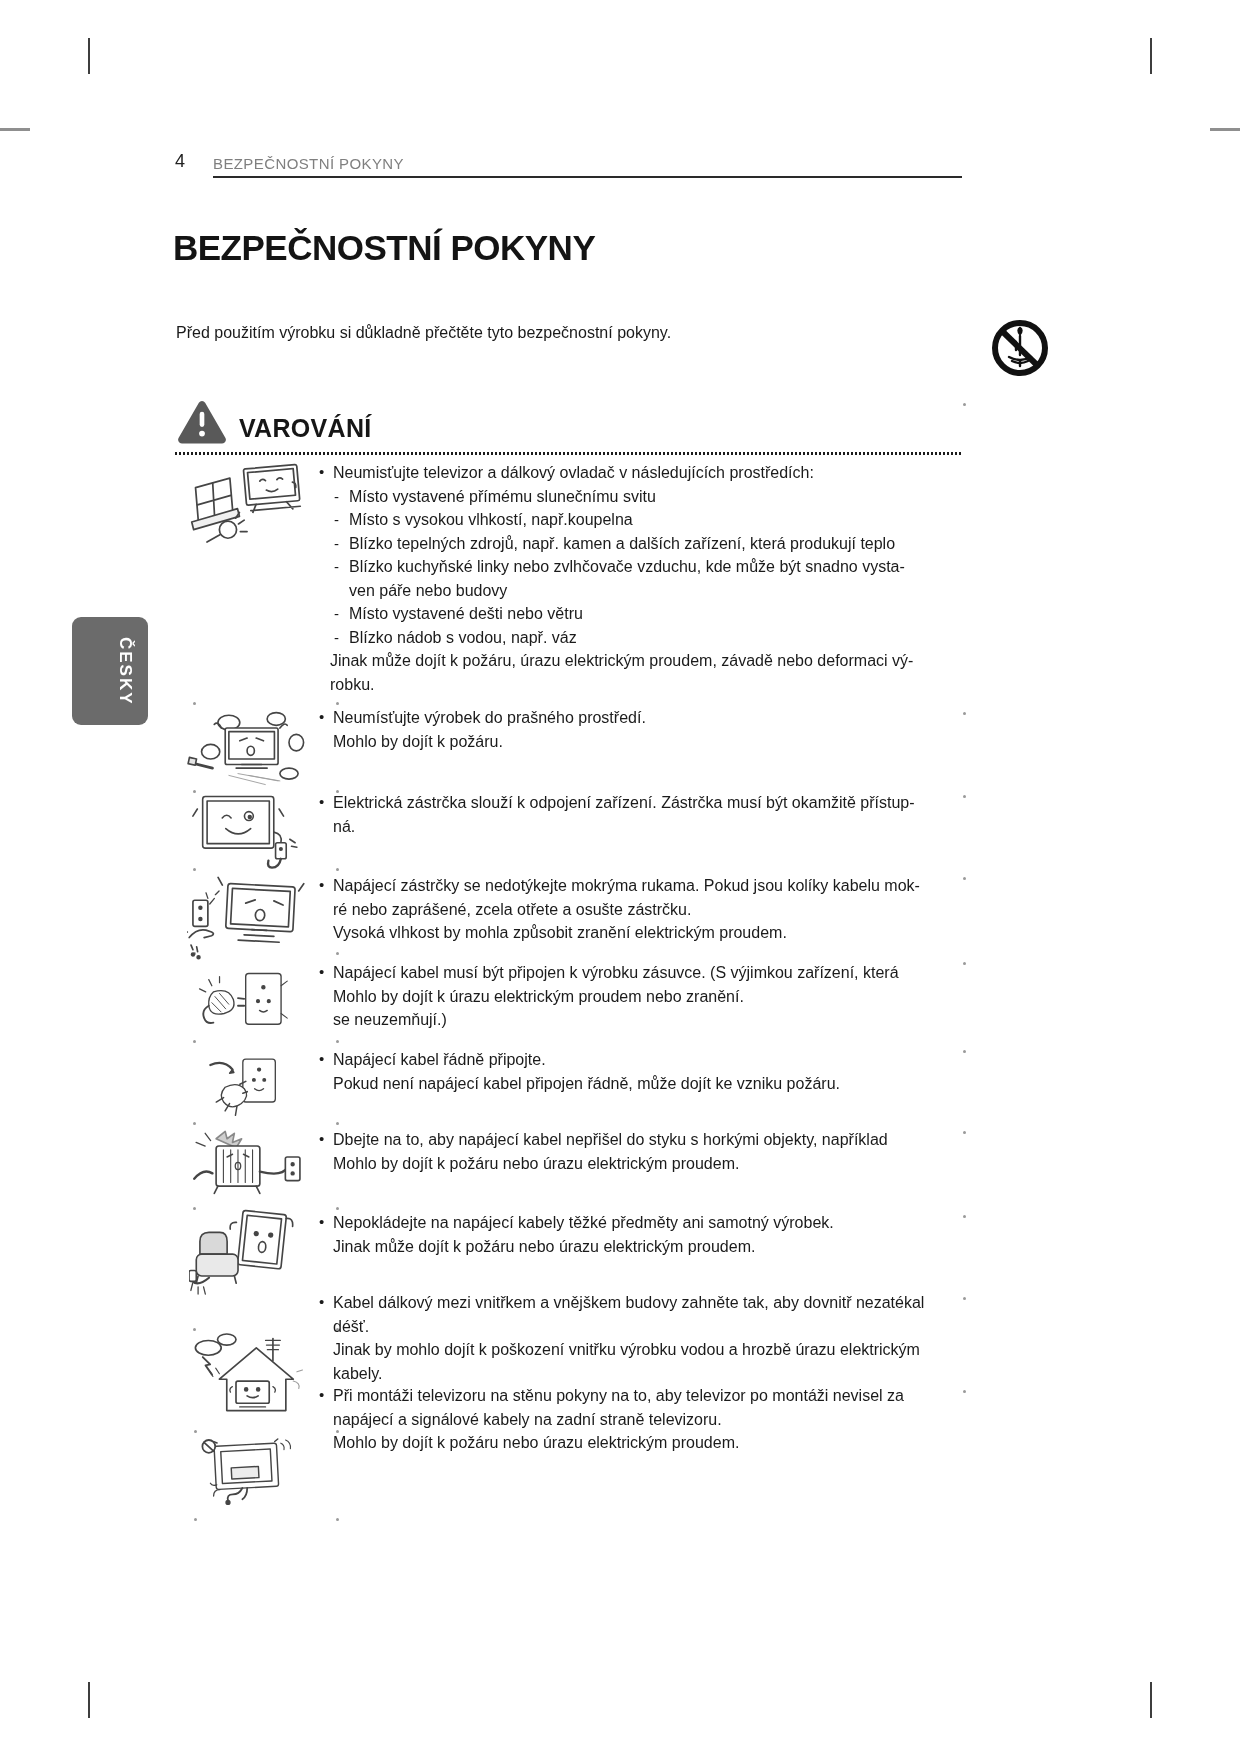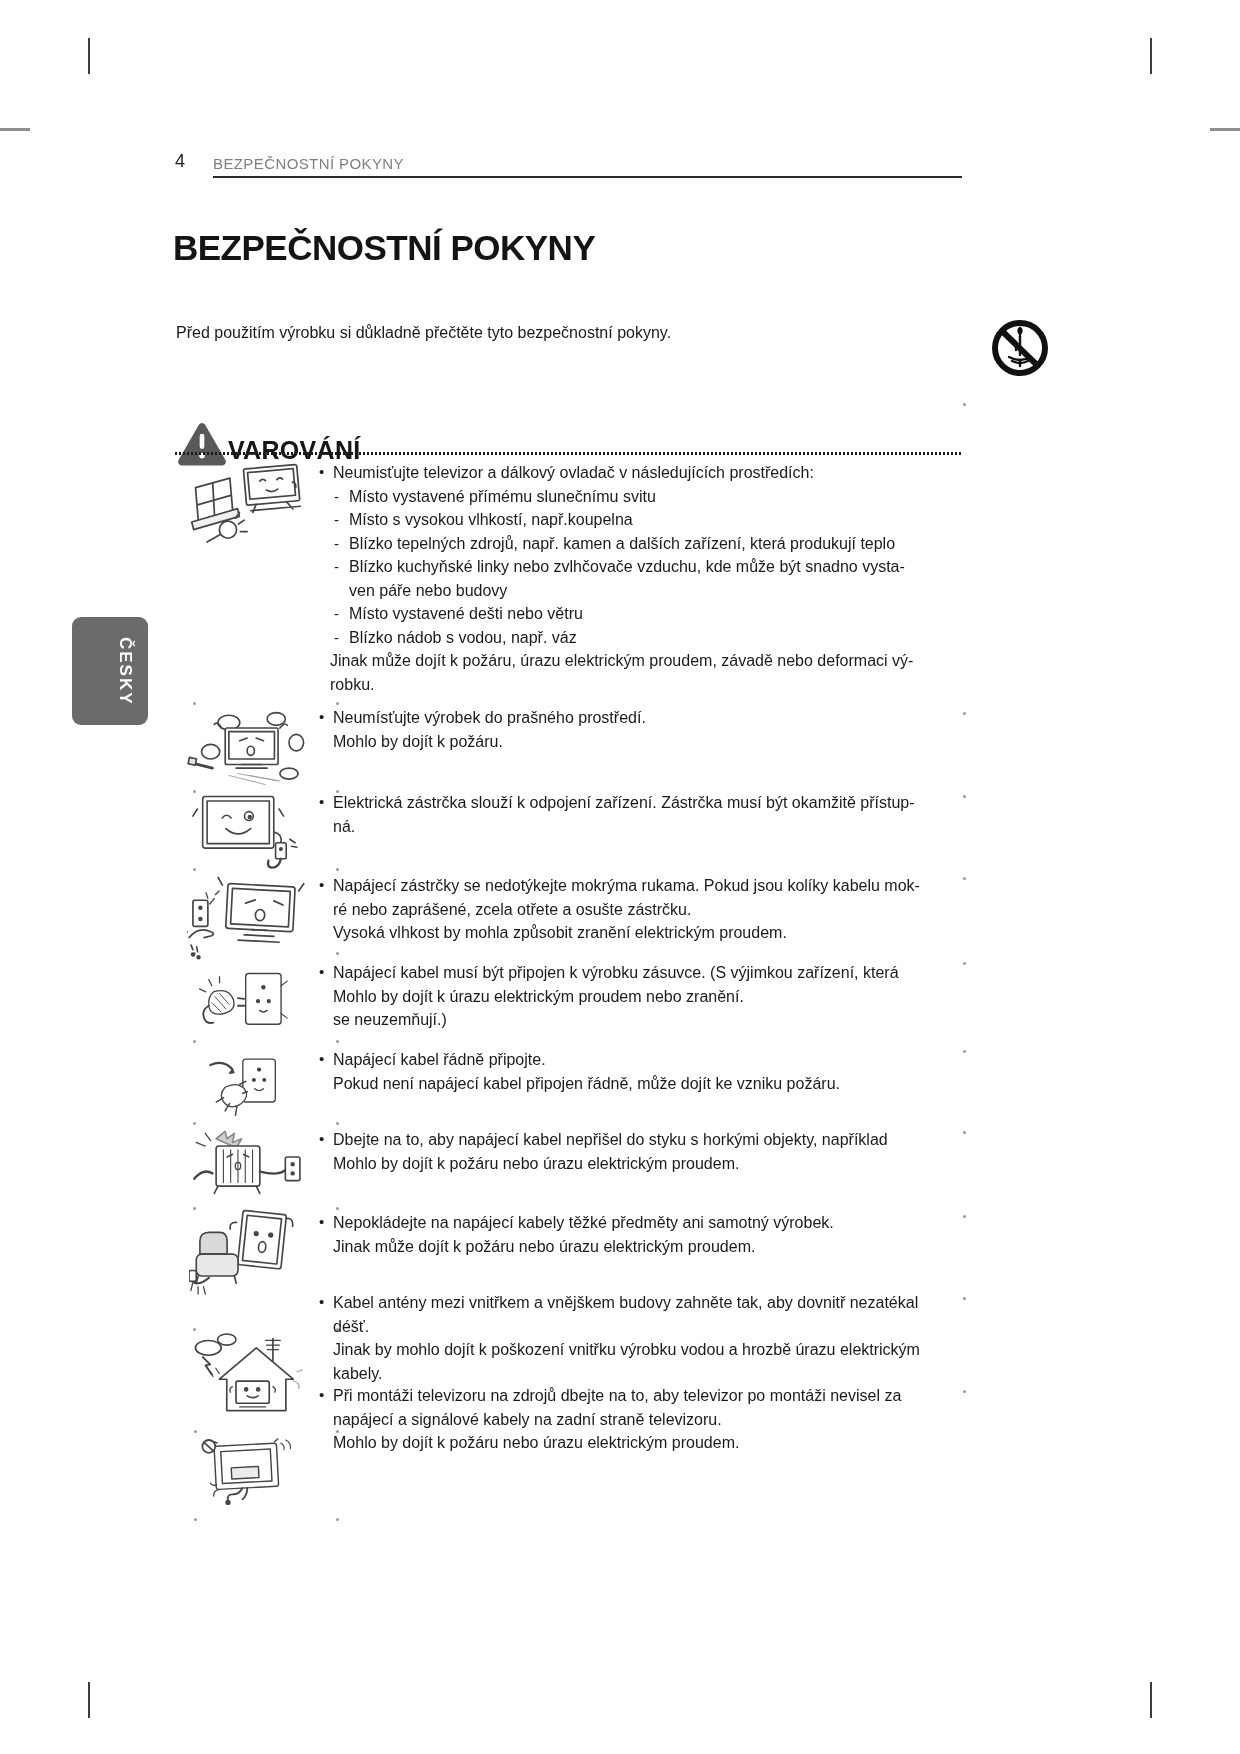--- a/index.html
+++ b/index.html
@@ -15,21 +15,21 @@
   
   .pgnum{position:absolute;left:175px;top:151px;font-size:18px;color:#222;}
   .pghead{position:absolute;left:213px;top:155px;font-size:15px;color:#7f7f7f;letter-spacing:.4px;}
   .headrule{position:absolute;left:213px;top:176px;width:749px;height:2px;background:#2a2a2a;}
 
   .title{position:absolute;left:173px;top:228px;font-size:35px;font-weight:900;letter-spacing:-.5px;color:#141414;}
   .intro{position:absolute;left:176px;top:324px;font-size:16px;color:#1a1a1a;}
 
   .nocandle{position:absolute;left:989px;top:317px;width:62px;height:62px;}
 
-  .warnhead{position:absolute;left:176px;top:421px;display:flex;align-items:flex-end;}
+  .warnhead{position:absolute;left:176px;top:399px;display:flex;align-items:flex-end;gap:11px;}
   .warnhead .wtxt{font-size:25px;font-weight:800;letter-spacing:.3px;color:#161616;padding-bottom:1px;}
   .dotrule{position:absolute;left:175px;top:452px;width:787px;height:3px;
     background:repeating-linear-gradient(90deg,#1c1c1c 0 2px,transparent 2px 4px);}
 
   
   .langtab{position:absolute;left:72px;top:617px;width:76px;height:108px;background:#6b6b6b;
     border-radius:9px;display:flex;align-items:center;justify-content:flex-end;
     padding-right:13px;box-sizing:border-box;}
   .langtab span{writing-mode:vertical-rl;color:#fff;font-weight:bold;font-size:17px;letter-spacing:2px;}
 
@@ -343,21 +343,21 @@
           <path d="M114 58 q8 2 6 8 M118 48 l6 -2" stroke-width="1.2" stroke="#9d9d9d"></path>
           <rect x="52" y="58" width="36" height="24" rx="2" fill="#fff"></rect>
           <circle cx="63" cy="67" r="1.6" fill="#454545"></circle>
           <circle cx="76" cy="67" r="1.6" fill="#454545"></circle>
           <path d="M64 74 q6 4 12 0"></path>
           <path d="M48 64 q-4 2 -2 6 M92 64 q4 2 2 6" stroke-width="1.4"></path>
           <path d="M56 86 h28" stroke-width="1.4"></path>
         </svg>
       </div>
       <div class="txt">
-        <div class="line"><span class="mk">•</span><span>Kabel antény mezi vnitřkem a vnějškem budovy zahněte tak, aby dovnitř nezatékal</span></div>
+        <div class="line"><span class="mk">•</span><span>Kabel dálkový mezi vnitřkem a vnějškem budovy zahněte tak, aby dovnitř nezatékal</span></div>
         <div class="line cont" style="padding-left:15px">déšť.</div>
         <div class="line cont" style="padding-left:15px">Jinak by mohlo dojít k poškození vnitřku výrobku vodou a hrozbě úrazu elektrickým</div>
         <div class="line cont" style="padding-left:15px">kabely.</div>
       </div>
     </div>
 
     <div class="row" style="top:923px;height:82px">
       <div class="illus" style="top:56px">
         <svg viewBox="0 0 130 84" width="104" height="76" fill="none" stroke="#454545" stroke-width="1.8" stroke-linecap="round" stroke-linejoin="round">
           <g transform="rotate(-3 60 36)">
@@ -368,20 +368,20 @@
           </g>
           <circle cx="16" cy="10" r="8" fill="#fff" stroke-width="2.2"></circle>
           <line x1="10" y1="5" x2="22" y2="16" stroke-width="2.2"></line>
           <path d="M106 6 q5 2 4 8 M112 2 q7 3 6 11" stroke-width="1.4"></path>
           <path d="M58 62 q-4 8 -12 8 q-8 0 -6 8 M64 62 q0 10 -6 14" stroke-width="2.2"></path>
           <circle cx="40" cy="80" r="2.4" fill="#454545"></circle>
           <path d="M30 64 q-8 0 -8 8 M26 58 q-6 2 -8 -2" stroke-width="1.6"></path>
         </svg>
       </div>
       <div class="txt">
-        <div class="line"><span class="mk">•</span><span>Při montáži televizoru na zdrojů dbejte na to, aby televizor po montáži nevisel za</span></div>
+        <div class="line"><span class="mk">•</span><span>Při montáži televizoru na stěnu pokyny na to, aby televizor po montáži nevisel za</span></div>
         <div class="line cont" style="padding-left:15px">napájecí a signálové kabely na zadní straně televizoru.</div>
         <div class="line cont" style="padding-left:15px">Mohlo by dojít k požáru nebo úrazu elektrickým proudem.</div>
       </div>
     </div>
 
   </div>
 </div>
 
 </body></html>

